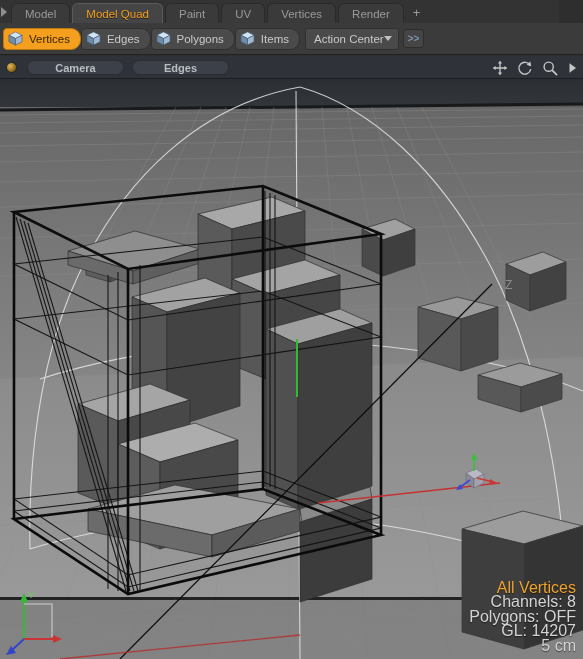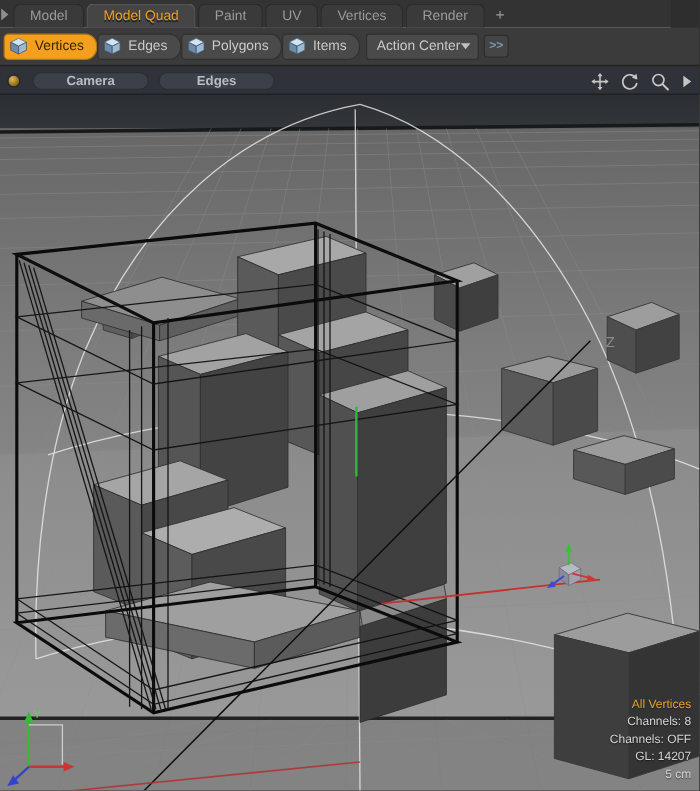--- a/index.html
+++ b/index.html
@@ -120,21 +120,21 @@
   .viewport{
     position:absolute;left:0;top:79px;width:583px;height:580px;
     overflow:hidden;background:#616161;
   }
   .vp-svg{position:absolute;left:0;top:0;}
 
   
   .hud{
     position:absolute;right:7px;bottom:6px;
     text-align:right;line-height:14.5px;
-    font-size:10px;color:#d4d4d4;
+    font-size:16px;color:#d4d4d4;
     text-shadow:0 1px 1px rgba(0,0,0,.55);
     z-index:9;pointer-events:none;
   }
   .hud .hl{color:#f0a32a;}
 </style>
 </head>
 <body>
 
 <div id="app">
 
@@ -451,19 +451,19 @@
           <path d="M24,525 L52,525 L52,558" stroke="#cdcdcd" stroke-width="1.1" fill="none"></path>
           <text x="28" y="519" font-family="'Liberation Sans',sans-serif" font-size="9" fill="#5fd062">Y</text>
         </g>
 
       </g>
     </svg>
 
     <div class="hud">
       <div class="hl">All Vertices</div>
       <div>Channels: 8</div>
-      <div>Channels: OFF</div>
+      <div>Polygons: OFF</div>
       <div>GL: 14207</div>
       <div>5 cm</div>
     </div>
 
   </div>
 </div>
 
 </body></html>

